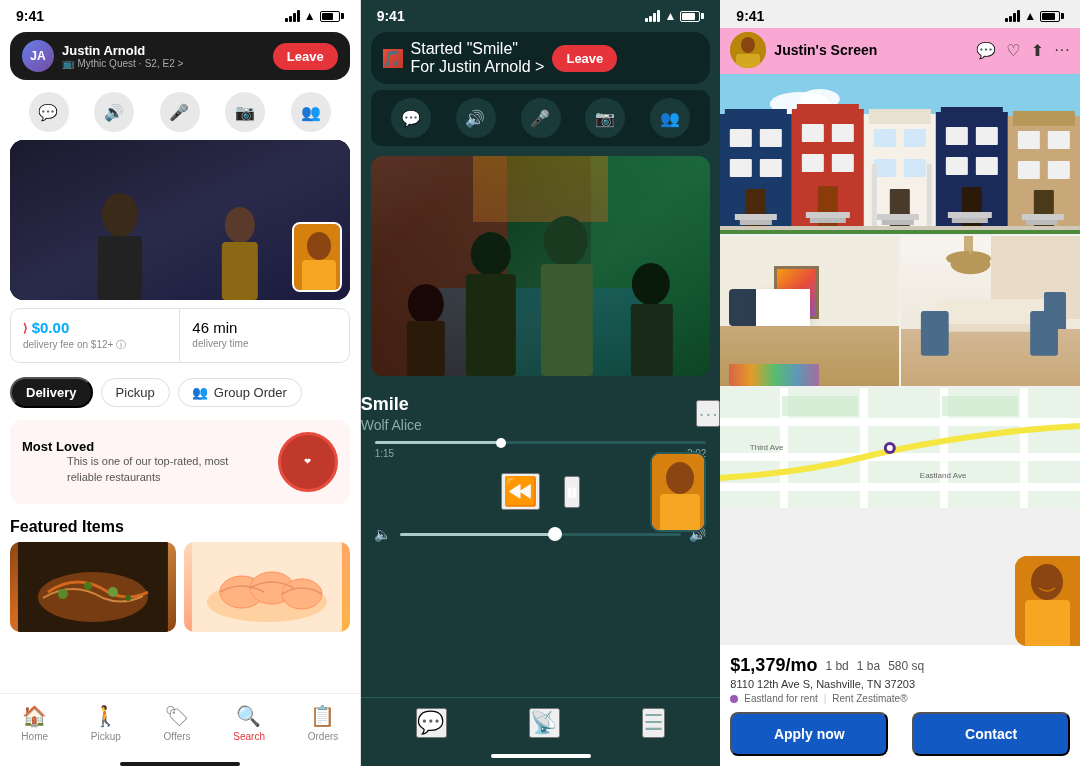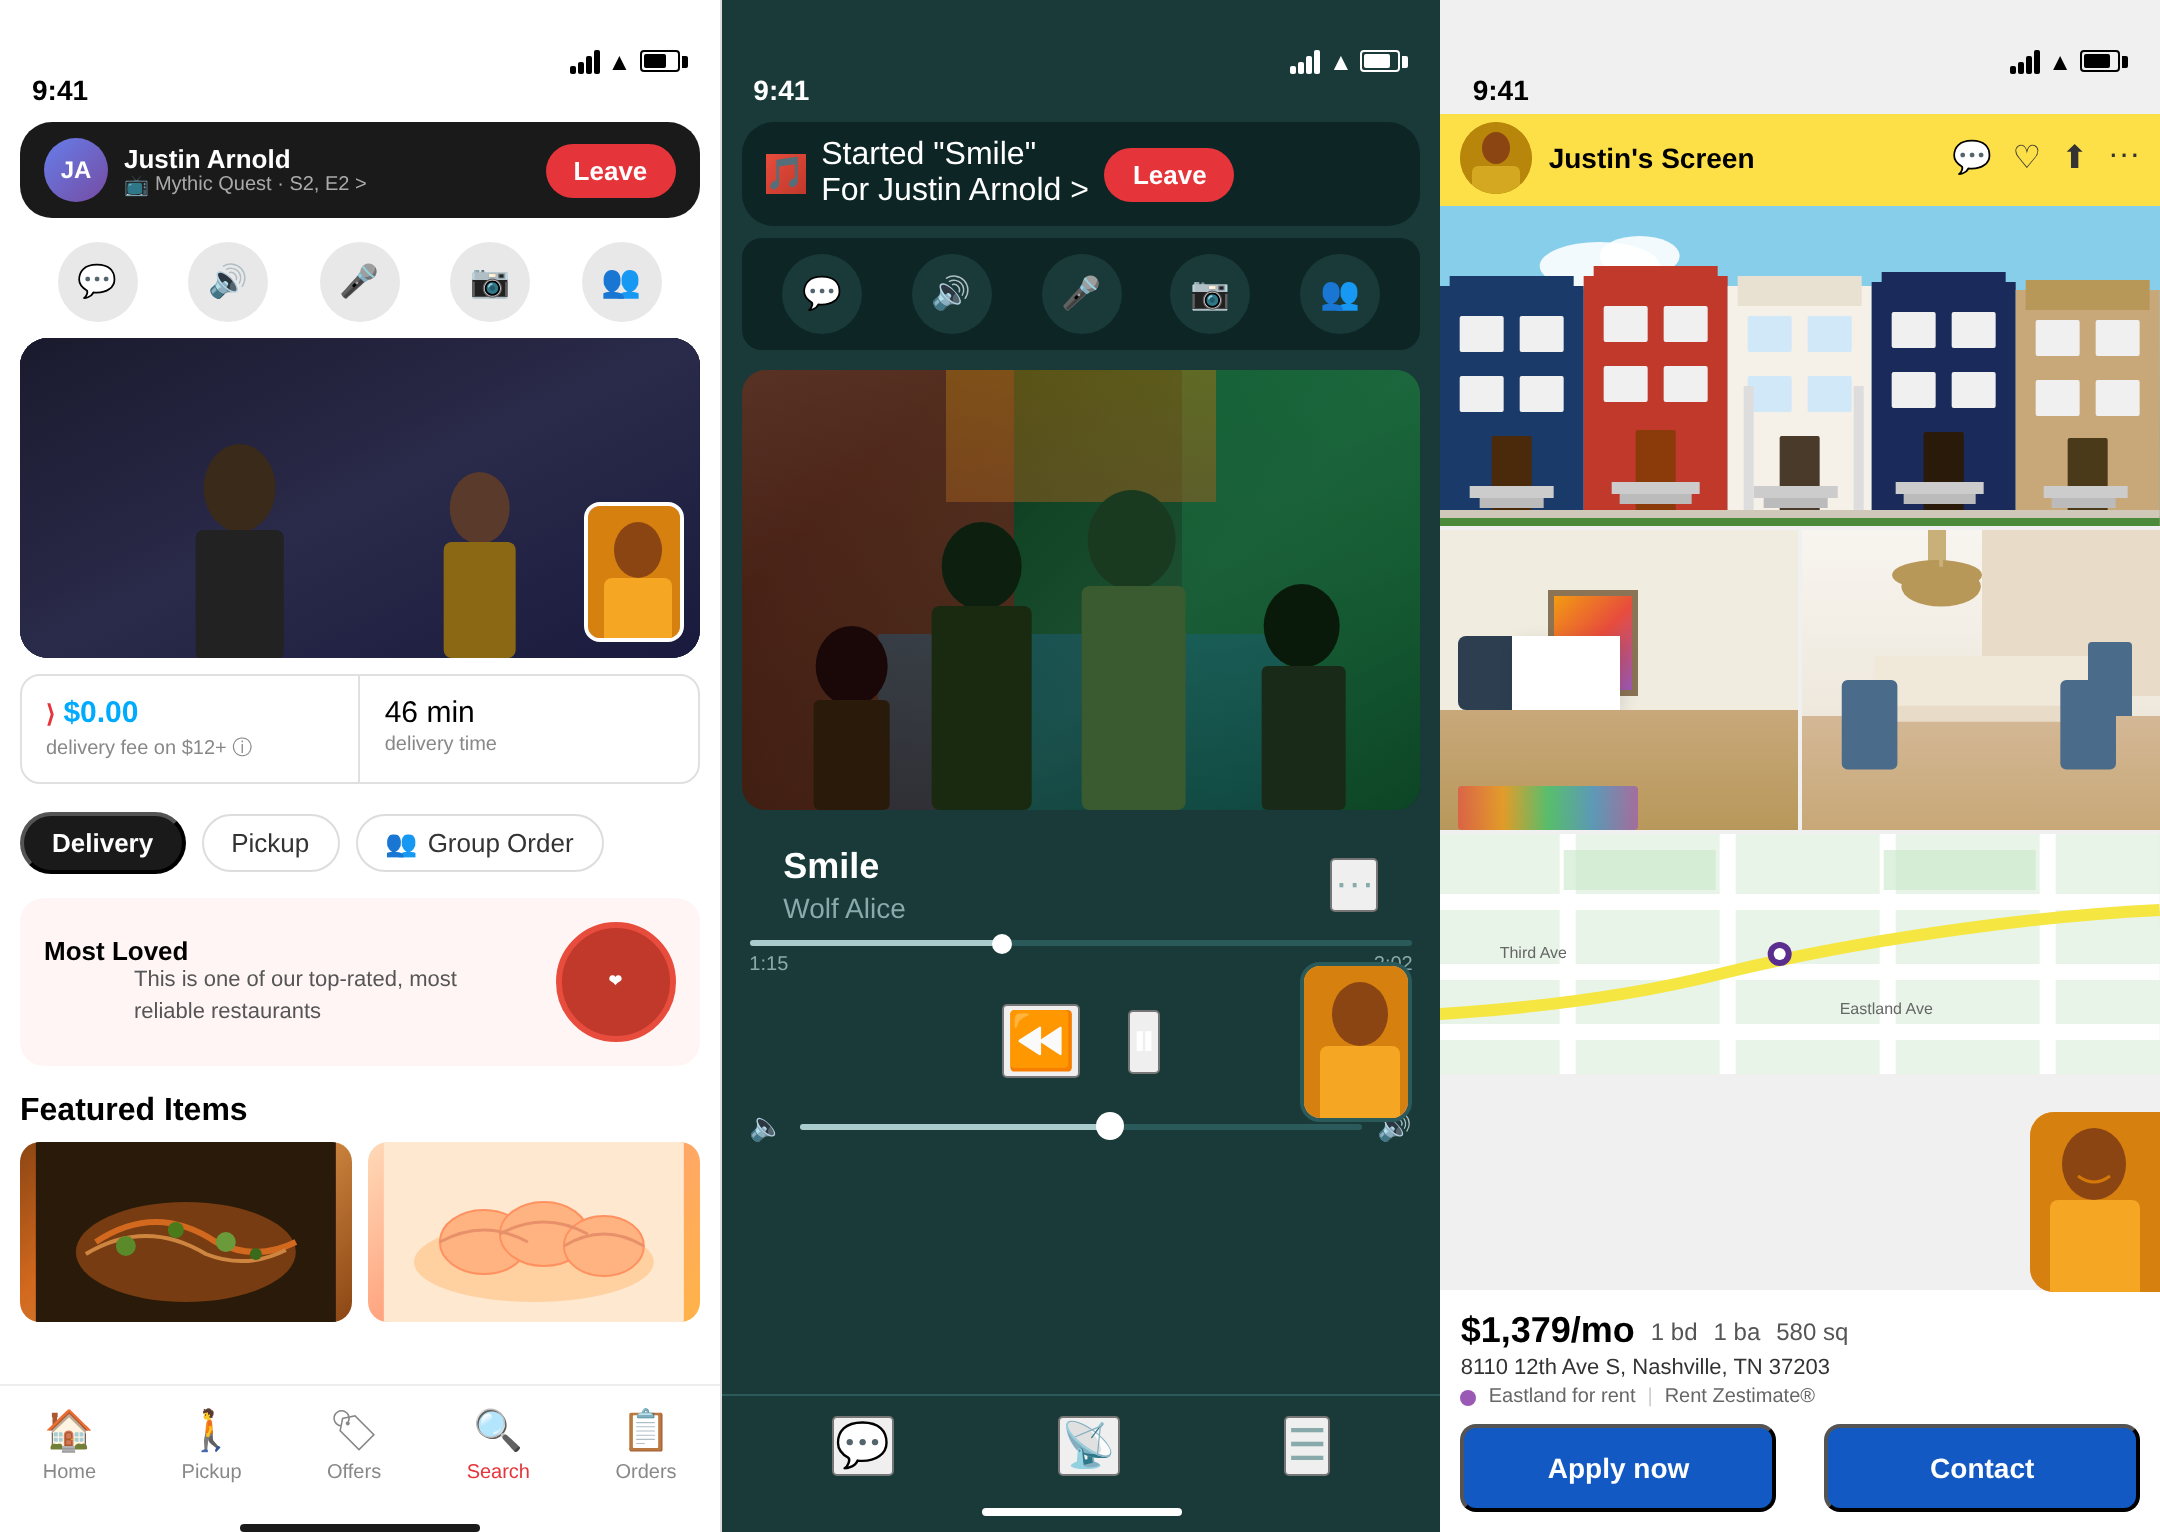--- a/index.html
+++ b/index.html
@@ -30,21 +30,21 @@
     }
 
     .status-bar {
       display: flex;
       justify-content: space-between;
       align-items: center;
       padding: 8px 16px 4px;
       font-size: 12px;
       font-weight: 600;
     }
-    .status-bar .time { font-size: 14px; font-weight: 700; margin-top: 29px; }
+    .status-bar .time { font-size: 14px; font-weight: 700; }
     .status-bar .icons { display: flex; gap: 4px; align-items: center; }
 
     
     .facetime-bar {
       background: #1a1a1a;
       margin: 4px 10px;
       border-radius: 16px;
       padding: 8px 12px;
       display: flex;
       align-items: center;
@@ -295,21 +295,21 @@
     }
     .color-panel-bottom {
       position: absolute;
       left: 20%; bottom: 0;
       width: 60%; height: 40%;
       background: linear-gradient(180deg, #2980b9 0%, #1a5a8a 100%);
       opacity: 0.4;
     }
 
     .song-info {
-      padding: 10px 31px 4px;
+      padding: 10px 0 4px;
       display: flex;
       align-items: center;
       justify-content: space-between;
     }
     .song-title { font-size: 18px; font-weight: 700; color: #fff; }
     .song-artist { font-size: 14px; color: #88aaaa; margin-top: 2px; }
     .more-btn { color: #88aaaa; font-size: 20px; }
 
     .progress-container {
       padding: 4px 14px;
@@ -407,21 +407,21 @@
       margin: 0 auto 8px;
     }
 
     
     .panel3 {
       background: #f0f0f0;
     }
     .panel3 .status-bar { color: #000; background: #f0f0f0; }
 
     .zillow-header {
-      background: #fde047;
+      background: #f9a8d4;
       padding: 4px 10px 6px;
       display: flex;
       align-items: center;
       gap: 8px;
     }
     .zillow-avatar {
       width: 36px; height: 36px;
       border-radius: 50%;
       background: #b8860b;
       display: flex; align-items: center; justify-content: center;

